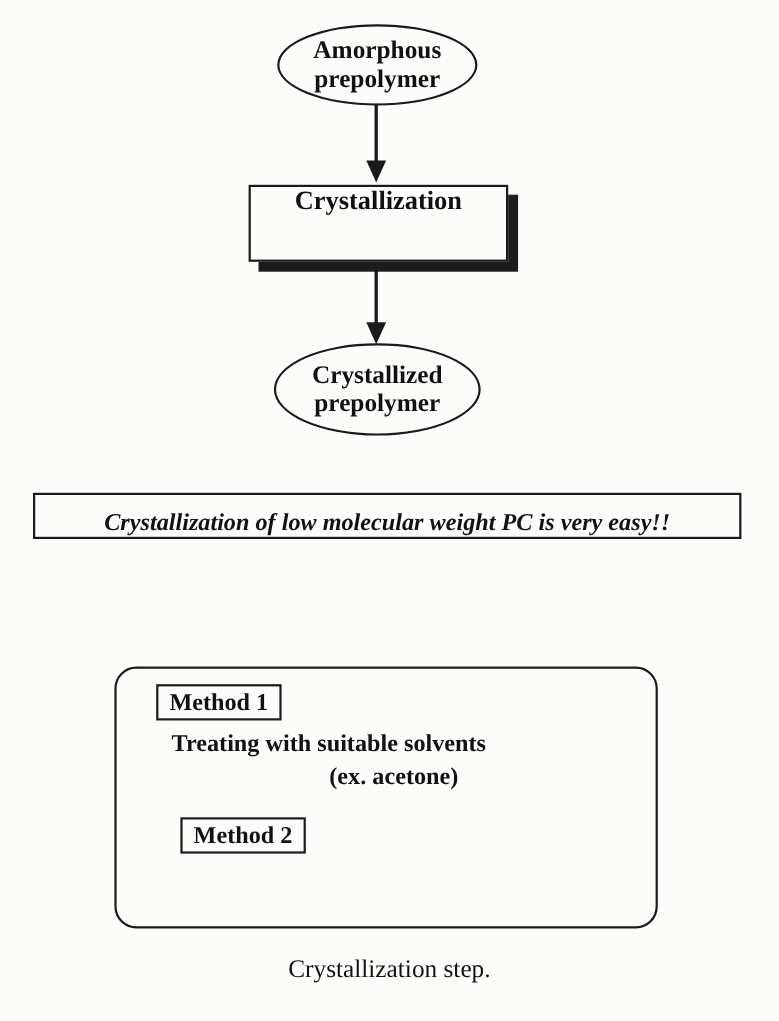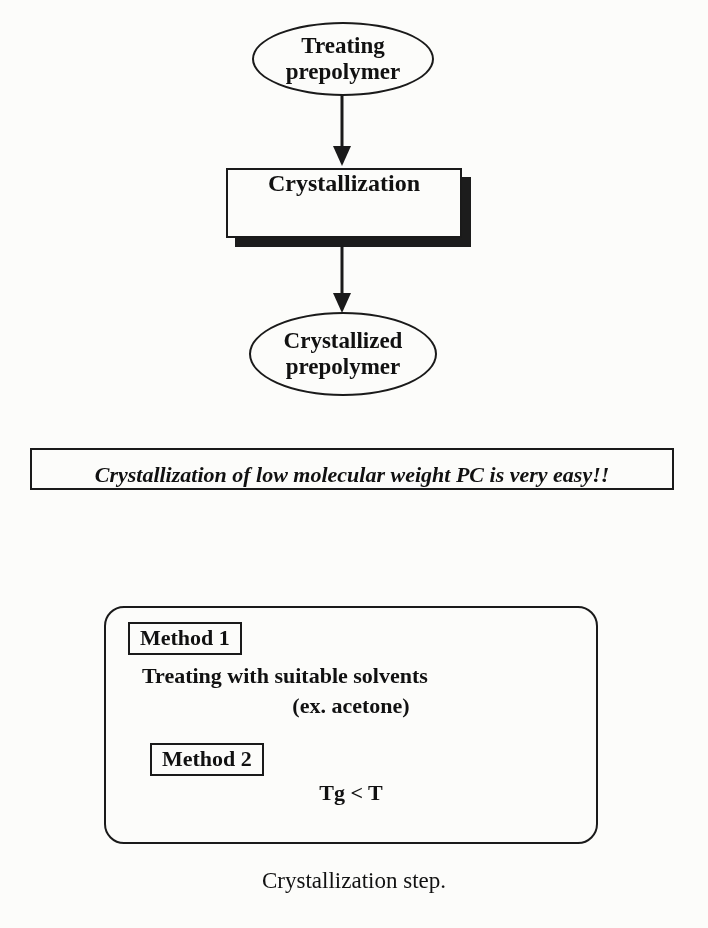--- a/index.html
+++ b/index.html
@@ -74,21 +74,21 @@
 
   
   .methods-box {
     position: absolute;
     left: 104px; top: 606px;
     width: 494px; height: 238px;
     border: 2.5px solid #1a1a1a;
     border-radius: 20px;
     background: #fcfcfa;
     box-sizing: border-box;
-    padding: 14px 0 0 0;
+    padding: 14px 0 0 14px;
   }
   .method-label {
     display: inline-block;
     border: 2px solid #1a1a1a;
     padding: 1px 10px 2px 10px;
     font-weight: bold;
     font-size: 22px;
     margin-left: 22px;
     background: #fcfcfa;
   }
@@ -114,21 +114,21 @@
     font-size: 23px;
     font-weight: normal;
   }
 </style>
 </head>
 <body>
 
 <div class="page">
 
   <div class="ellipse ellipse-top">
-    <span>Treating</span>
+    <span>Amorphous</span>
     <span>prepolymer</span>
   </div>
 
   <svg class="arrow arrow-1" viewBox="0 0 24 72">
     <line x1="12" y1="0" x2="12" y2="54" stroke="#1a1a1a" stroke-width="3"></line>
     <polygon points="3,52 21,52 12,72" fill="#1a1a1a"></polygon>
   </svg>
 
   <div class="process-box">
     <span>Crystallization</span>
@@ -147,18 +147,17 @@
   <div class="banner">
     <span>Crystallization of low molecular weight PC is very easy!!</span>
   </div>
 
   <div class="methods-box">
     <span class="method-label">Method 1</span>
     <div class="method-line">Treating with  suitable solvents</div>
     <div class="method-subline">(ex. acetone)</div>
 
     <span class="method-label method-gap">Method 2</span>
-    <div class="method-subline">Tg  &lt;  T</div>
   </div>
 
   <div class="caption">Crystallization step.</div>
 
 </div>
 
 </body></html>

